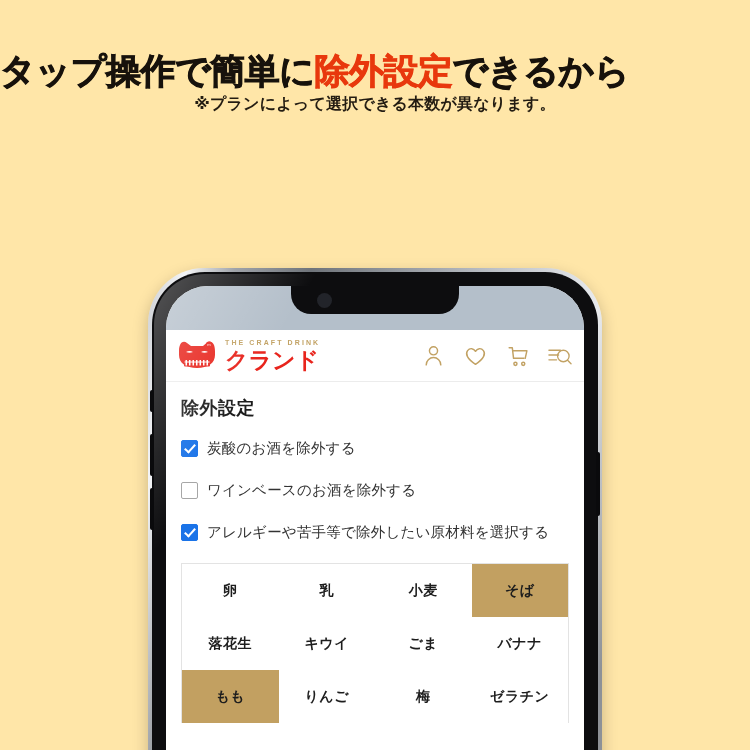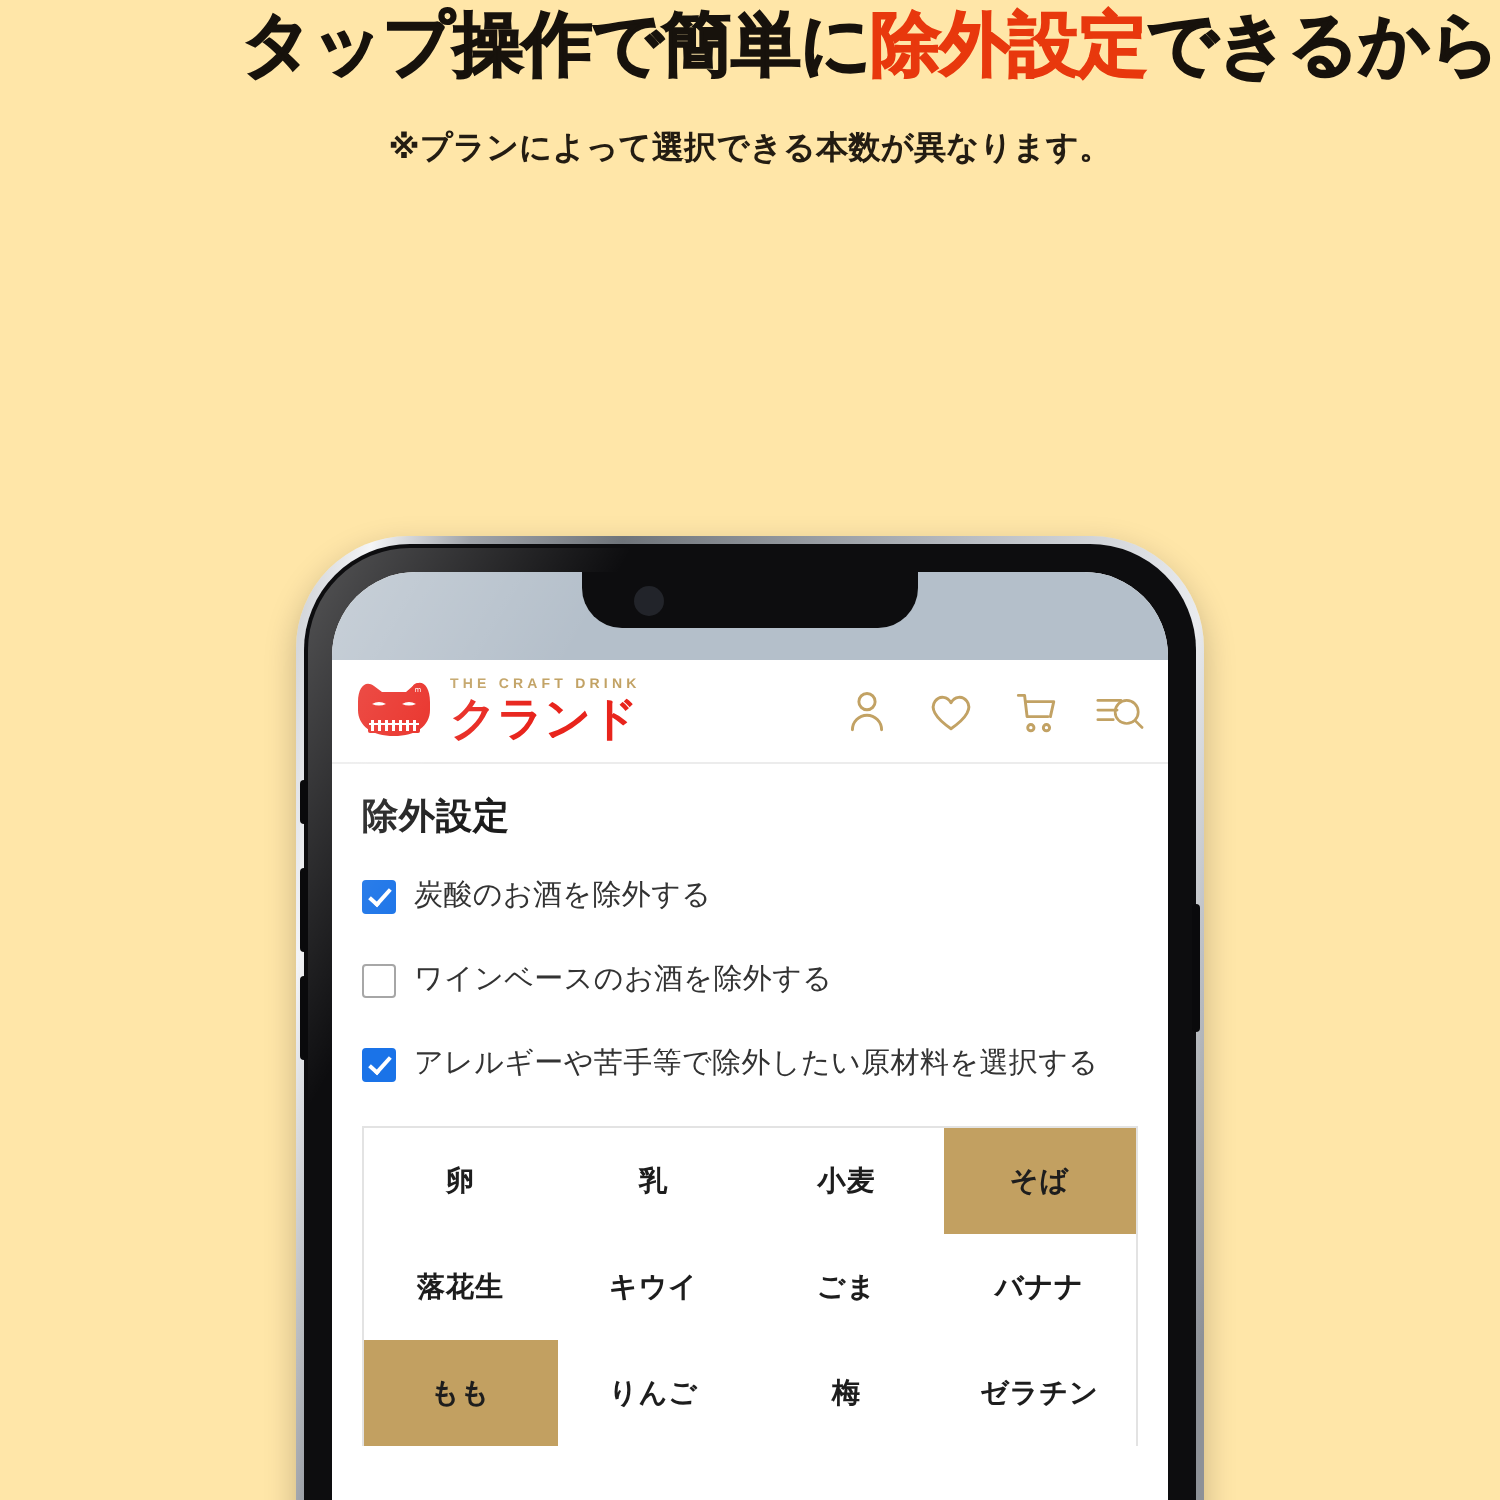--- a/index.html
+++ b/index.html
@@ -11,38 +11,38 @@
   }
 
   body {
     background: #ffe6a8;
     font-family: "Liberation Sans", "DejaVu Sans", sans-serif;
     position: relative;
   }
 
   
   .headline {
-    text-align: right;
+    padding-top: 48px;
+    text-align: left;
     line-height: 1.30;
   }
   .headline-line {
     font-size: 35px;
     font-weight: 700;
     color: #17120c;
     letter-spacing: -0.5px;
     white-space: nowrap;
     -webkit-text-stroke: 0.9px #17120c;
   }
   .hl-accent {
     color: #e8380d;
     -webkit-text-stroke: 0.9px #e8380d;
   }
 
   .subnote {
-    margin-top: 18px;
     text-align: center;
     font-size: 16px;
     font-weight: 700;
     color: #231c12;
     letter-spacing: 0.2px;
   }
 
   
   .phone-wrap {
     position: absolute;

